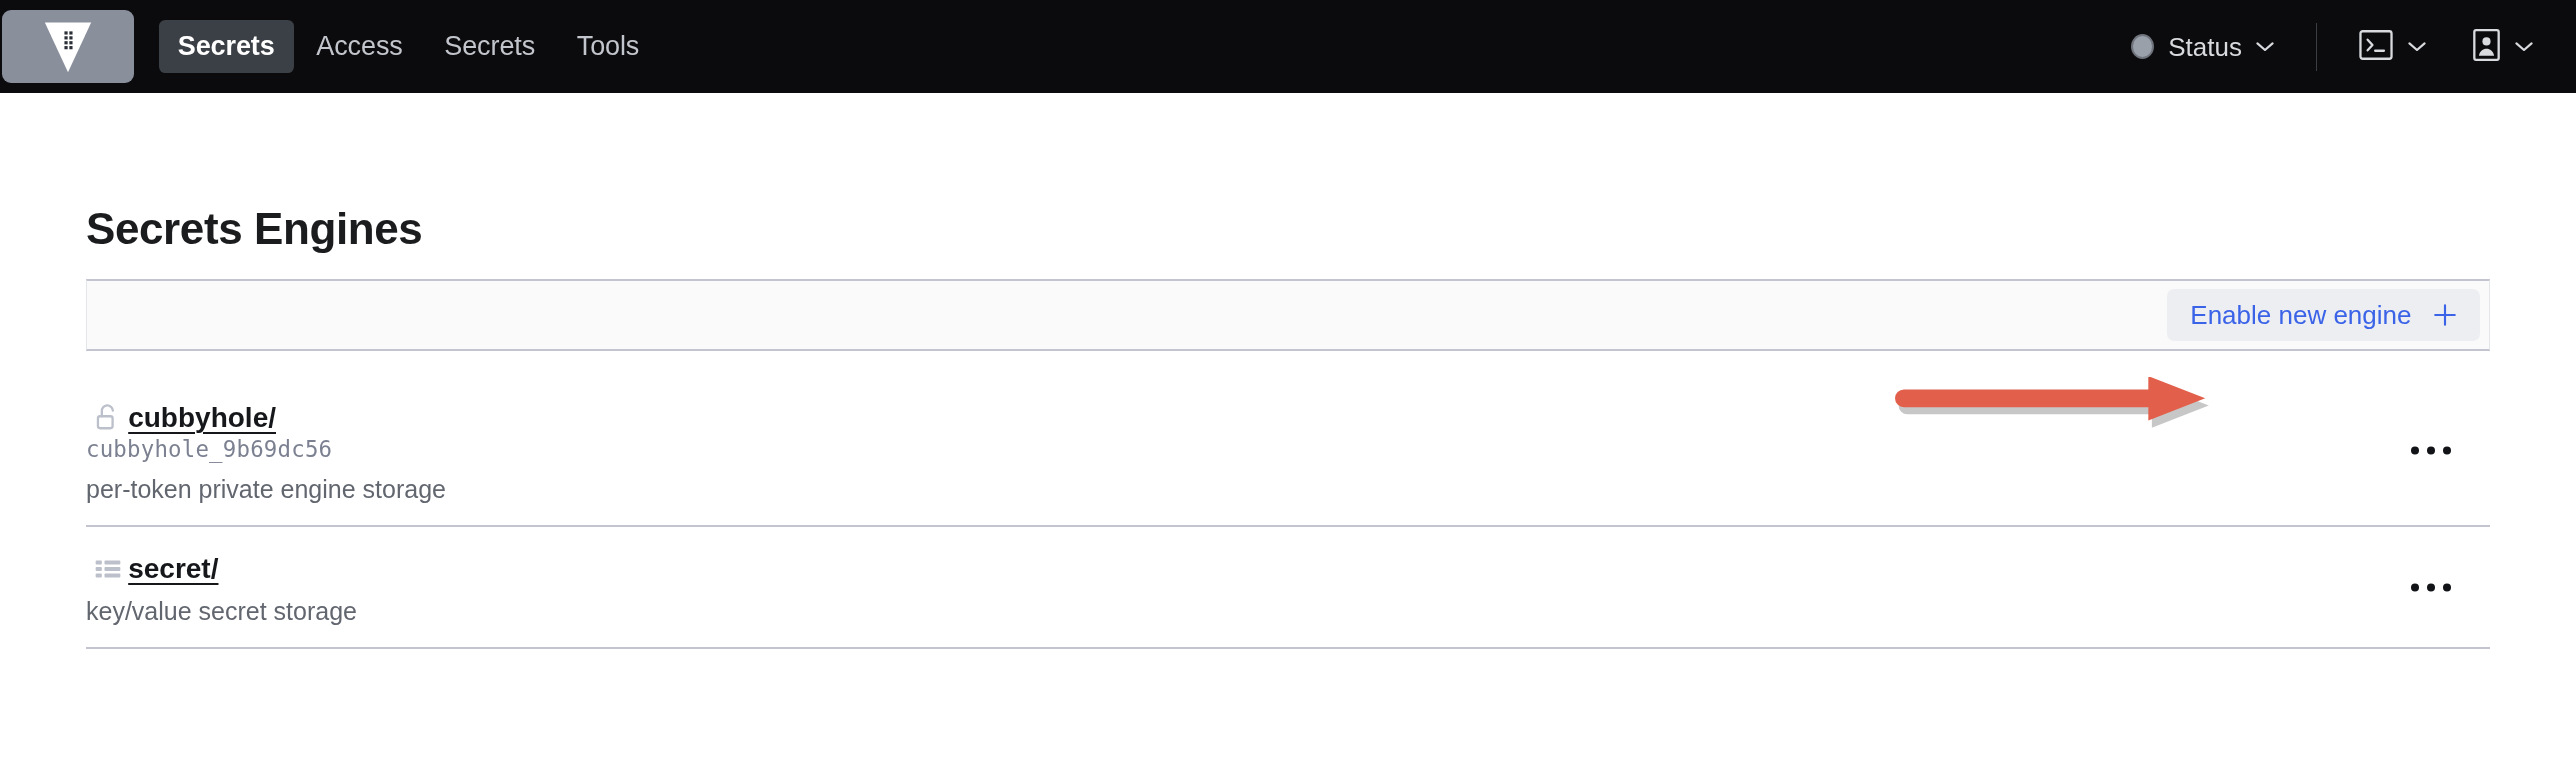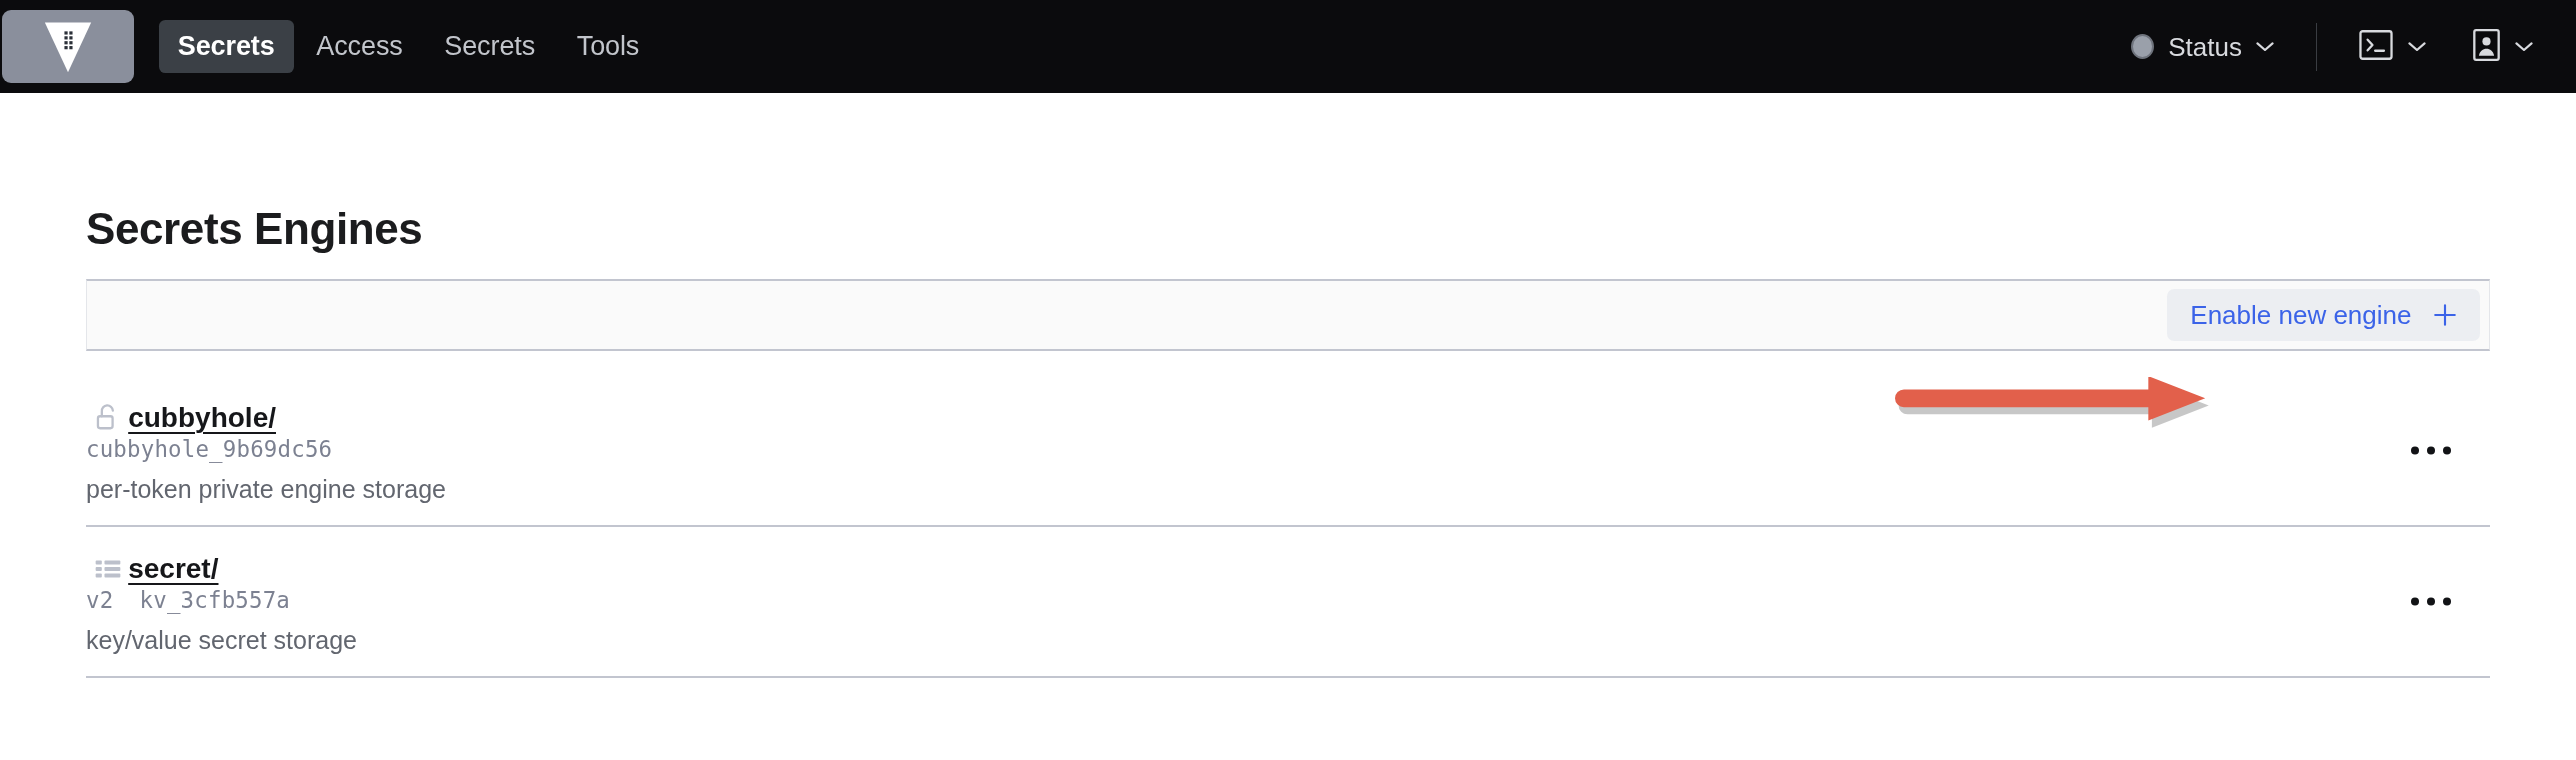--- a/index.html
+++ b/index.html
@@ -398,24 +398,20 @@
               <rect x="13" y="7.5" width="18" height="4.4" rx="1"></rect>
               <rect x="3" y="14.8" width="7" height="4.4" rx="1"></rect>
               <rect x="13" y="14.8" width="18" height="4.4" rx="1"></rect>
               <rect x="3" y="22.1" width="7" height="4.4" rx="1"></rect>
               <rect x="13" y="22.1" width="18" height="4.4" rx="1"></rect>
             </g>
           </svg>
         </span>
         <span class="engine-link">secret/</span>
       </div>
-      <div class="engine-meta">
-        <span>v2</span>
-        <span style="display:inline-block;width:12.5px"></span><span>kv_3cfb557a</span>
-      </div>
       <div class="engine-desc">key/value secret storage</div>
       <button class="row-menu-btn">
         <span class="dot"></span>
         <span class="dot"></span>
         <span class="dot"></span>
       </button>
     </div>
 
   </div>
 </div>

